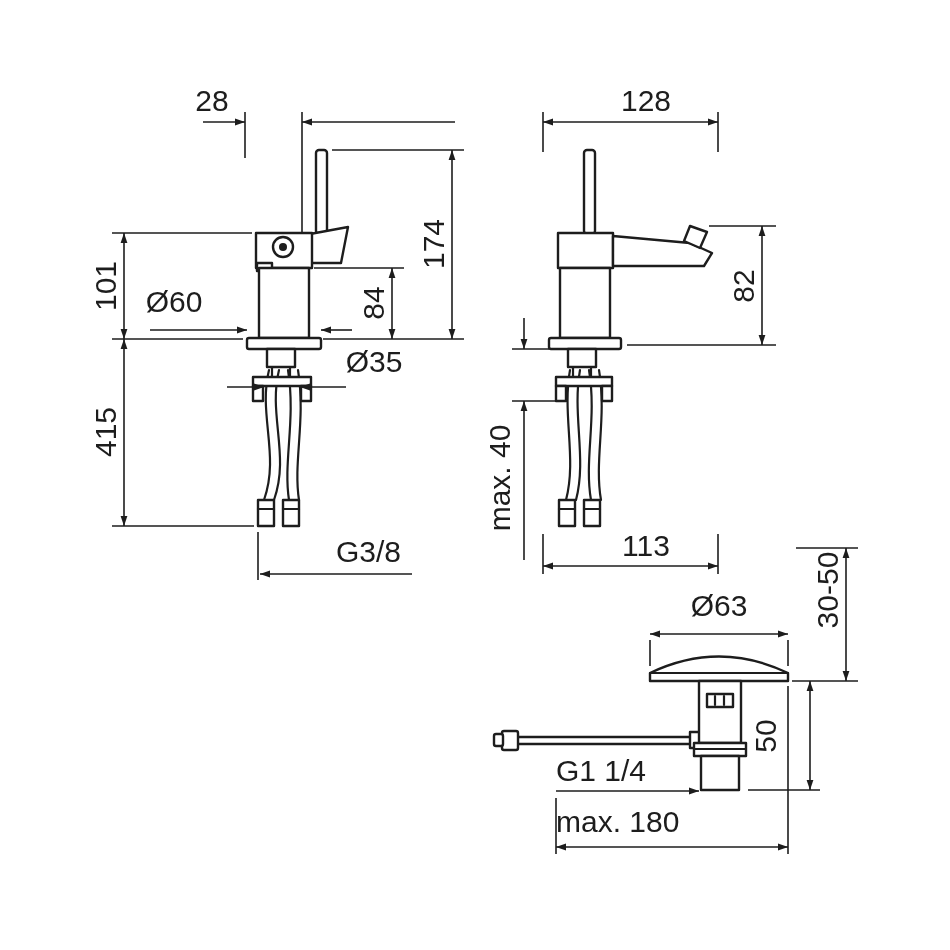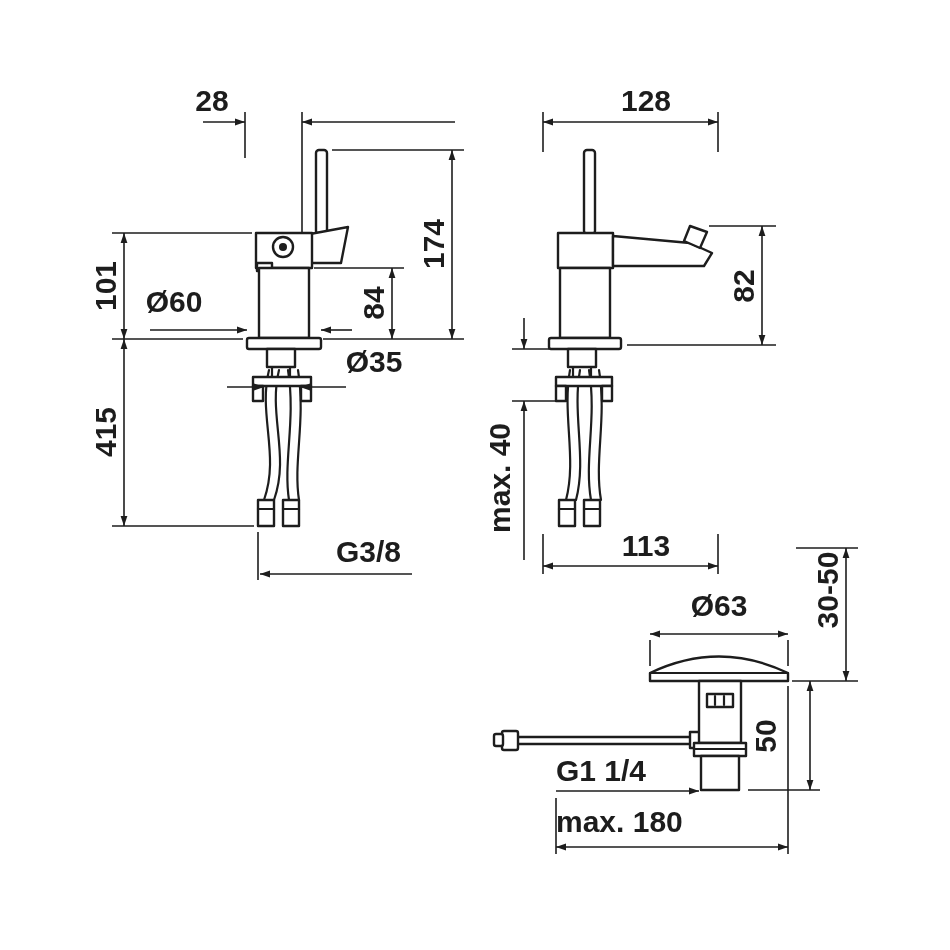--- a/index.html
+++ b/index.html
@@ -1,16 +1,16 @@
 <!DOCTYPE html>
 <html><head>
 <meta charset="utf-8">
 <style>
   html,body{margin:0;padding:0;background:#ffffff;}
-  .stage{width:950px;height:950px;background:#ffffff;position:relative;overflow:hidden;font-weight:bold;}
+  .stage{width:950px;height:950px;background:#ffffff;position:relative;overflow:hidden;}
   svg{display:block;}
   .draw{fill:#ffffff;stroke:#1d1d1d;stroke-width:2.4;stroke-linejoin:round;}
   .drawl{fill:none;stroke:#1d1d1d;stroke-width:2.2;stroke-linecap:round;}
   .dim{stroke:#1d1d1d;stroke-width:1.6;fill:none;}
   .dimt{font-family:"Liberation Sans",sans-serif;font-size:30px;fill:#1d1d1d;}
 </style>
 </head>
 <body>
 
 <div class="stage">

